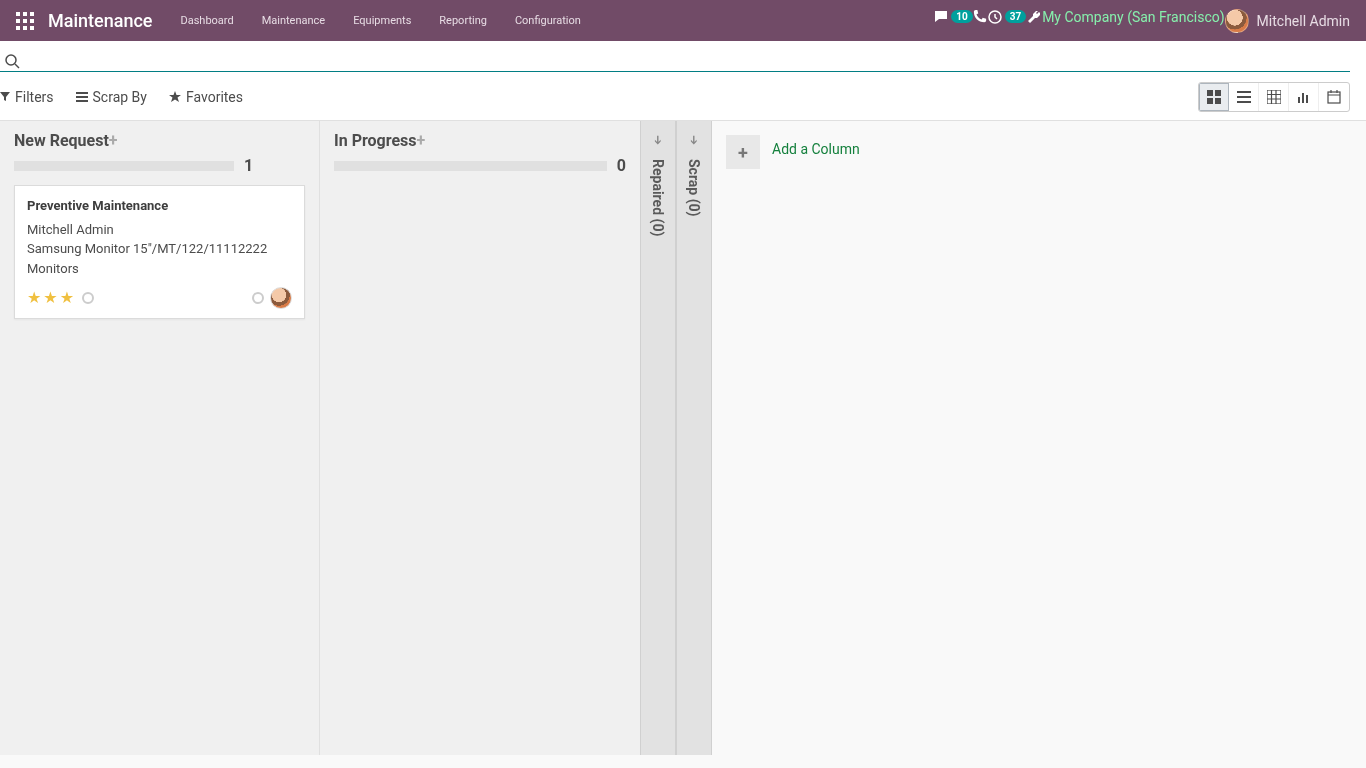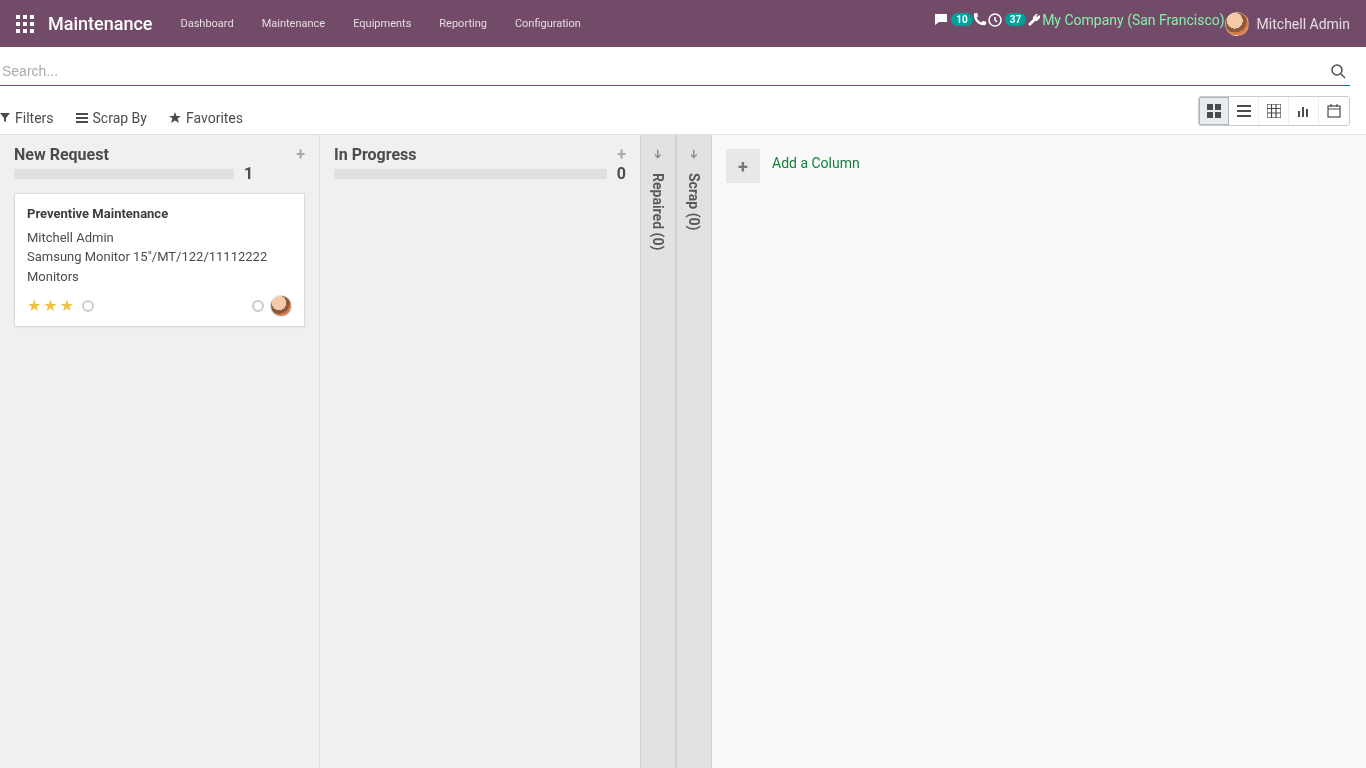--- a/index.html
+++ b/index.html
@@ -8,21 +8,21 @@
   font-size: 13px;
   color: #4c4c4c;
   background: #f9f9f9;
   width: 1366px;
   height: 768px;
   overflow: hidden;
 }
 
 .topbar {
   background: #714B67;
-  height: 47px;
+  height: 41px;
   display: flex;
   align-items: center;
   color: #fff;
   padding: 0 16px;
 }
 .apps-icon {
   width: 18px; height: 18px;
   display: grid;
   grid-template-columns: repeat(3,4px);
   grid-template-rows: repeat(3,4px);
@@ -117,21 +117,21 @@
   color: #4c4c4c;
 }
 .search-input::placeholder { color: #aaa; }
 .search-icon-btn {
   color: #666;
   cursor: pointer;
   padding: 0 4px;
 }
 .cp-bottom {
   display: flex;
-  align-items: flex-end;
+  align-items: center;
 }
 .search-options { display: flex; gap: 22px; font-size: 14px; color: #4c4c4c; flex: 1; }
 .search-options .opt { display: flex; align-items: center; gap: 5px; cursor: pointer; }
 .view-switcher { display: flex; border: 1px solid #ccc; border-radius: 3px; overflow: hidden; }
 .view-btn {
   width: 30px; height: 28px;
   display: flex; align-items: center; justify-content: center;
   cursor: pointer; color: #666;
   border-right: 1px solid #eee;
 }
@@ -148,21 +148,21 @@
   width: 320px;
   padding: 10px 14px;
   background: #f0f0f0;
 }
 .kanban-col.grouped {
   border-right: 1px solid #e0e0e0;
 }
 .col-header {
   display: flex;
   align-items: center;
-  justify-content: space-between;
+  margin-bottom: 6px;
 }
 .col-title { font-size: 16px; font-weight: bold; color: #4c4c4c; }
 .plus-btn { color: #aaa; font-size: 16px; cursor: pointer; font-weight: bold; }
 .progress-row { display: flex; align-items: center; gap: 10px; margin-bottom: 10px; }
 .progress-bar {
   flex: 1;
   height: 10px;
   background: #e0e0e0;
   border-radius: 0px;
 }
@@ -293,21 +293,20 @@
     <div class="user-block">
       <div class="avatar"></div>
       <span style="font-size:14px;color:#e7dce4;">Mitchell Admin</span>
     </div>
   </div>
 </div>
 
 <div class="control-panel">
   <div class="cp-right">
     <div class="search-wrap">
-      <input class="search-input" type="text" placeholder="Search..." style="">
       <div class="search-icon-btn">
         <svg width="16" height="16" viewBox="0 0 16 16" fill="none" stroke="#4c4c4c" stroke-width="1.5">
             <circle cx="7" cy="7" r="5"></circle>
             <path d="M11 11l4 4"></path>
           </svg>
       </div>
     </div>
     <div class="cp-bottom">
       <div class="search-options">
         <div class="opt">

